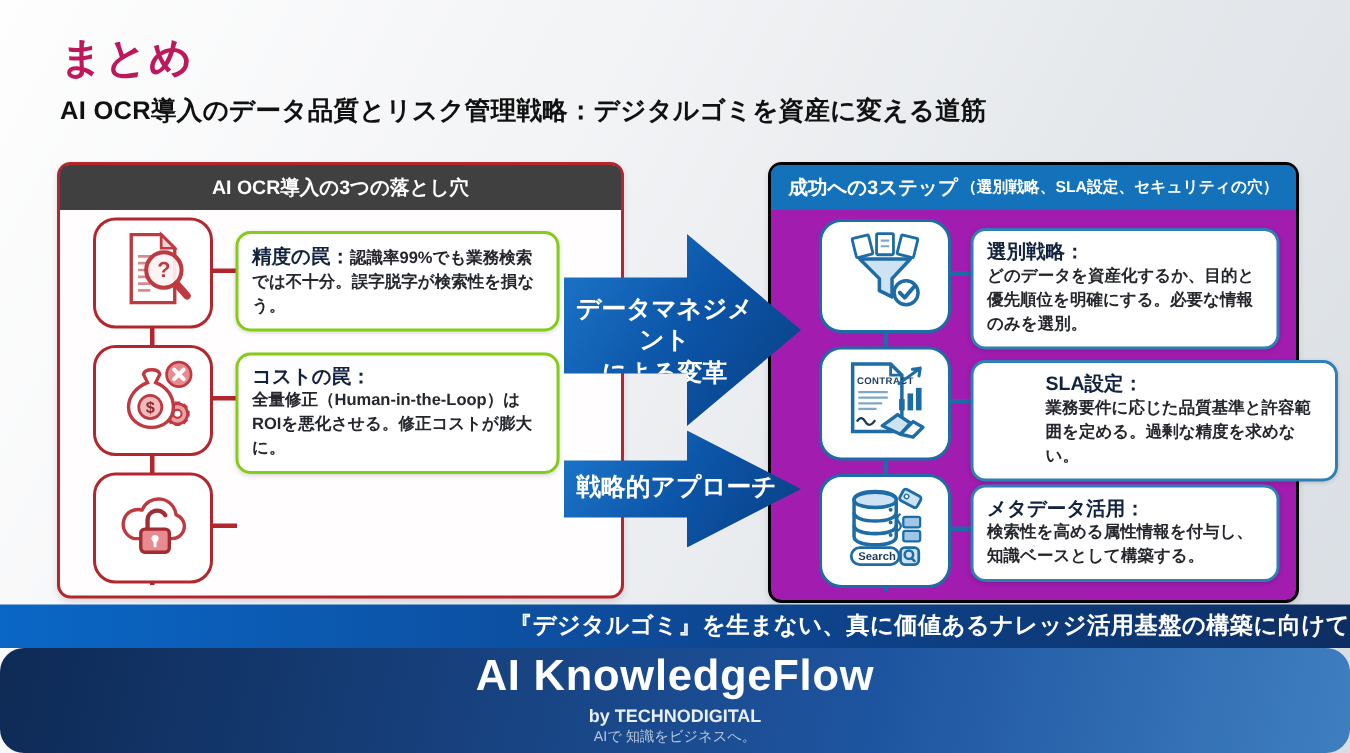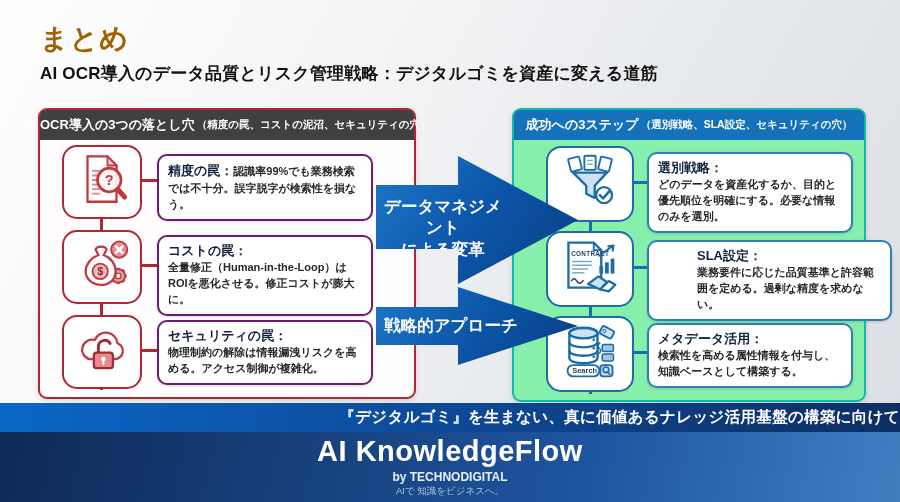--- a/index.html
+++ b/index.html
@@ -4,27 +4,27 @@
 <style>
   html,body{margin:0;padding:0;}
   body{
     width:900px;height:502px;position:relative;overflow:hidden;
     font-family:"Liberation Sans","DejaVu Sans",sans-serif;
     background:linear-gradient(118deg,#fefefe 0%,#f3f4f6 35%,#e6e9ec 65%,#d9dee4 100%);
   }
   .abs{position:absolute;}
 
   
-  .page-title{left:40px;top:20px;font-size:28px;font-weight:800;color:#a16207;letter-spacing:1px;text-align:center;}
+  .page-title{left:40px;top:20px;font-size:28px;font-weight:800;color:#be185d;letter-spacing:1px;text-align:center;}
   .page-subtitle{left:40px;top:62px;font-size:17px;font-weight:700;color:#111;letter-spacing:.2px;}
 
   
   .panel{border-radius:9px;background:#fffdfd;box-shadow:0 2px 5px rgba(0,0,0,.12);}
   .panel.left{left:38px;top:108px;width:374px;height:287px;border:2px solid #b4262d;}
-  .panel.right{left:512px;top:108px;width:350px;height:290px;border:2px solid #14b8a6;background:#86efac;}
+  .panel.right{left:512px;top:108px;width:350px;height:290px;border:2px solid #000000;background:#a21caf;}
   .panel-header{
     height:30px;display:flex;align-items:center;justify-content:center;
     border-radius:6px 6px 0 0;color:#fff;font-weight:700;font-size:13px;white-space:nowrap;
   }
   .panel.left .panel-header{background:#404040;}
   .panel.right .panel-header{background:#1472ba;}
   .panel-header .note{font-size:10.5px;font-weight:700;margin-left:2px;}
 
   
   .icon-box{
@@ -36,32 +36,31 @@
   .vline{position:absolute;width:2.5px;z-index:1;}
   .hline{position:absolute;height:2.5px;z-index:1;}
   .red-line{background:#b4262d;}
   .blue-line{background:#1e6ca6;}
 
   
   .item-box{
     position:absolute;background:#fff;border-radius:10px;padding:6px 9px;z-index:2;
     box-shadow:0 1px 3px rgba(0,0,0,.15);
   }
-  .panel.left .item-box{left:117px;width:194px;border:2px solid #701a75;}
+  .panel.left .item-box{left:117px;width:194px;border:2px solid #84cc16;}
   .panel.right .item-box{left:133px;width:184px;border:2px solid #2e7fb5;}
   .item-text{margin:0;font-size:11px;line-height:1.45;font-weight:700;color:#26272c;}
   .item-title{font-size:13px;font-weight:800;color:#13233f;}
   .item-title.block{display:block;line-height:1.3;}
   .item-title.inline{display:inline;}
 
   
   .big-arrow{
     position:absolute;z-index:5;color:#fff;font-weight:800;text-align:center;
     background:linear-gradient(125deg,#1d78cb 0%,#0c55a8 50%,#093f82 100%);
-    padding-left:44px;
   }
   .arrow-1{
     left:376px;top:156px;width:158px;height:128px;
     clip-path:polygon(0 29px,82px 29px,82px 0,100% 64px,82px 128px,82px 93px,0 93px);
   }
   .arrow-2{
     left:376px;top:287px;width:158px;height:78px;
     clip-path:polygon(0 20px,82px 20px,82px 0,100% 39px,82px 78px,82px 58px,0 58px);
   }
   .arrow-label{position:absolute;left:0;width:134px;font-size:16.5px;line-height:1.3;}
@@ -72,38 +71,37 @@
   .banner{
     left:0;top:403px;width:900px;height:29px;
     background:linear-gradient(90deg,#0a67c6 0%,#0d4c9c 45%,#0d2e62 100%);
     display:flex;align-items:center;justify-content:flex-end;
     color:#fff;font-weight:800;font-size:15.5px;letter-spacing:.3px;
   }
   .footer{
     left:0;top:432px;width:900px;height:70px;
     background:linear-gradient(102deg,#0e2a55 0%,#17417e 35%,#1e55a0 65%,#3f7fc0 100%);
     display:flex;flex-direction:column;align-items:center;justify-content:center;
-    color:#fff;text-align:center;
+    color:#fff;text-align:center;border-radius:16px;
   }
   .brand{font-size:29px;font-weight:800;letter-spacing:.5px;line-height:1.1;}
   .byline{font-size:12px;font-weight:700;color:#e9eff6;margin-top:2px;}
   .tagline{font-size:9.5px;color:#b6c7db;margin-top:1px;}
 
   svg text{font-family:"Liberation Sans","DejaVu Sans",sans-serif;}
 </style>
 </head>
 <body>
 
 <div class="abs page-title">まとめ</div>
 <div class="abs page-subtitle">AI OCR導入のデータ品質とリスク管理戦略：デジタルゴミを資産に変える道筋</div>
 
 <div class="abs panel left">
   <div class="panel-header">
     <span>AI OCR導入の3つの落とし穴</span>
-    <span class="note">（精度の罠、コストの泥沼、セキュリティの穴）</span>
   </div>
 
   <div class="vline red-line" style="left:60px;top:42px;height:238px;"></div>
   <div class="hline red-line" style="left:98px;top:69px;width:20px;"></div>
   <div class="hline red-line" style="left:98px;top:154px;width:20px;"></div>
   <div class="hline red-line" style="left:98px;top:239px;width:20px;"></div>
 
   <div class="icon-box" style="left:22px;top:35px;">
     <span>
       <svg width="58" height="58" viewBox="0 0 64 64">
@@ -145,25 +143,20 @@
   </div>
 
   <div class="item-box" style="top:44px;">
     <p class="item-text">
       <span class="item-title inline">精度の罠：</span><span>認識率99%でも業務検索では不十分。誤字脱字が検索性を損なう。</span>
     </p>
   </div>
   <div class="item-box" style="top:125px;">
     <p class="item-text">
       <span class="item-title block">コストの罠：</span><span>全量修正（Human-in-the-Loop）はROIを悪化させる。修正コストが膨大に。</span>
-    </p>
-  </div>
-  <div class="item-box" style="top:210px;">
-    <p class="item-text">
-      <span class="item-title block">セキュリティの罠：</span><span>物理制約の解除は情報漏洩リスクを高める。アクセス制御が複雑化。</span>
     </p>
   </div>
 </div>
 
 <div class="big-arrow arrow-1">
   <div class="arrow-label">
     <span>データマネジメント</span><br>
     <span>による変革</span>
   </div>
 </div>

